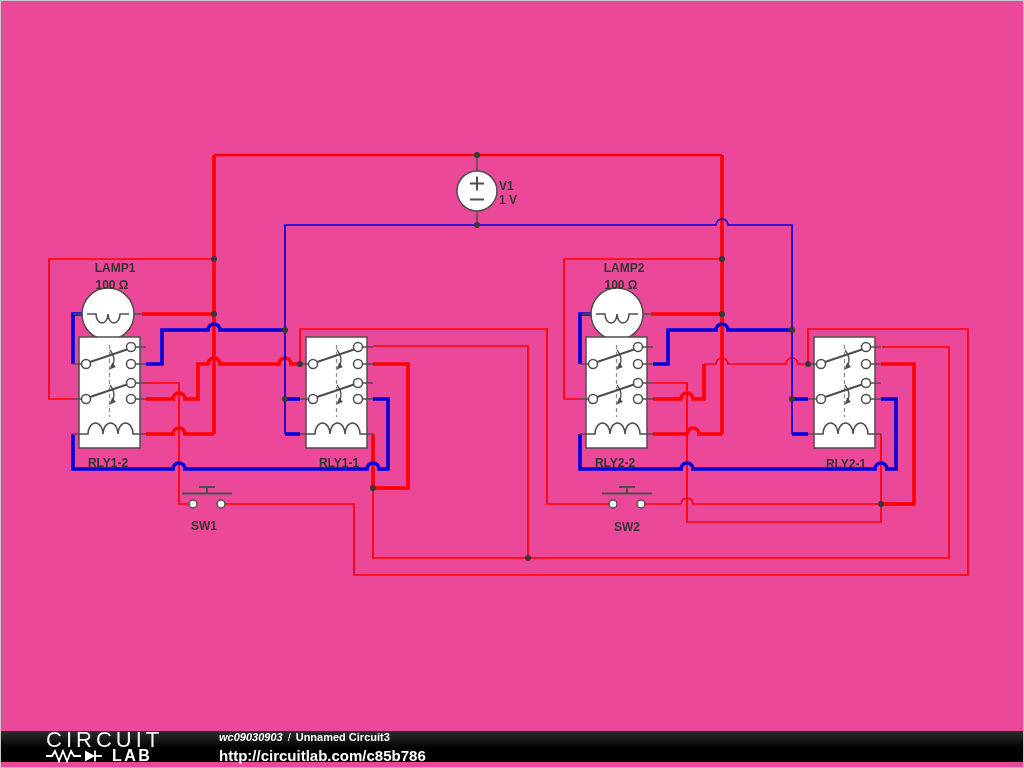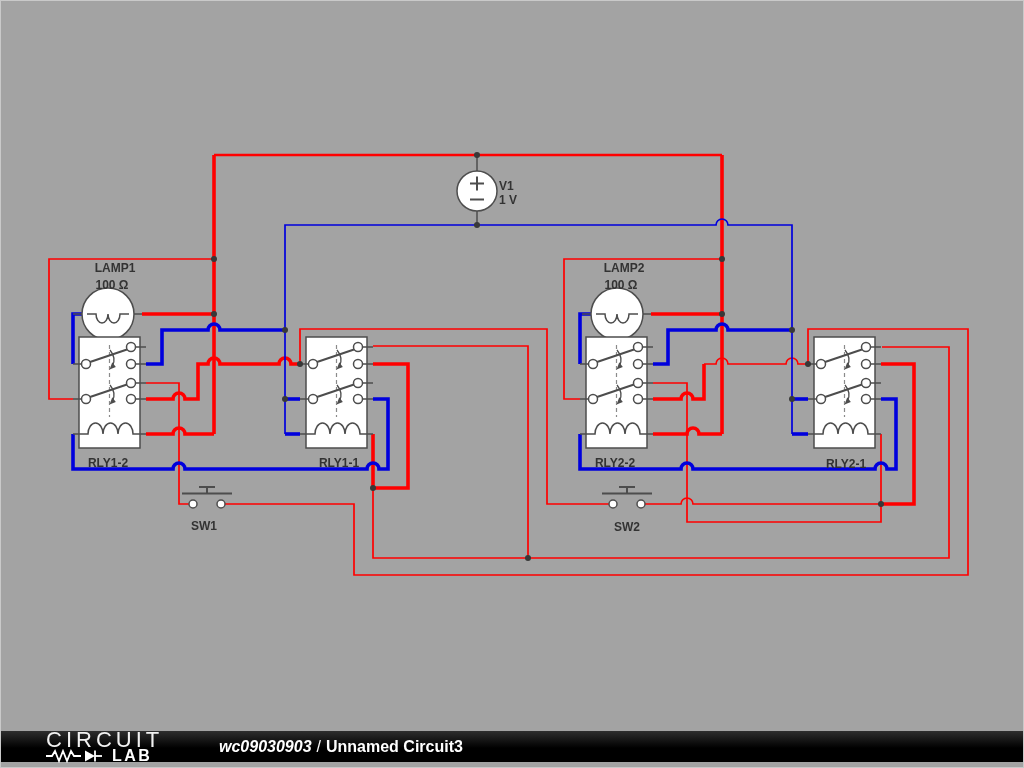--- a/index.html
+++ b/index.html
@@ -1,28 +1,28 @@
 <!DOCTYPE html>
 <html><head>
 <meta charset="utf-8">
 <style>
   html,body{margin:0;padding:0;background:#fff;}
-  .page{position:relative;width:1024px;height:768px;background:#a3a3a3;
+  .page{position:relative;width:1024px;height:768px;background:#ec4899;
         border:1px solid #c9c9c9;box-sizing:border-box;overflow:hidden;
         font-family:"Liberation Sans",sans-serif;}
   svg text{font-family:"Liberation Sans","DejaVu Sans",sans-serif;font-weight:700;fill:#333;}
   .lbl{font-size:12px;}
   .footer{position:absolute;left:0;top:730px;width:1024px;height:31px;
           background:linear-gradient(#2e2e2e,#000 55%);display:flex;align-items:center;}
   .logo{margin-left:45px;width:131px;flex:0 0 auto;}
   .logo-top{font-size:22px;line-height:20px;color:#f2f2f2;letter-spacing:4px;font-weight:400;}
   .logo-bottom{display:flex;align-items:center;margin-top:-1px;}
   .logo-lab{font-weight:700;font-size:16px;letter-spacing:2.5px;color:#fff;line-height:14px;}
   .meta{margin-left:42px;color:#fff;}
-  .meta-line1{font-size:16px;line-height:17px;}
+  .meta-line1{font-size:11px;line-height:17px;}
   .ws{font-style:italic;font-weight:600;margin-right:5px;}
   .sep{margin-right:5px;font-weight:400;}
   .ttl{font-weight:700;}
   .meta-line2{font-size:15px;font-weight:700;line-height:17px;margin-top:1px;}
 </style>
 </head>
 <body>
 
 <div class="page">
 
@@ -204,16 +204,17 @@
         <line x1="49" y1="1.5" x2="49" y2="12.5" stroke="#ffffff" stroke-width="1.8"></line>
         <line x1="49" y1="7" x2="56" y2="7" stroke="#ffffff" stroke-width="1.8"></line>
       </svg>
       <span class="logo-lab">LAB</span>
     </div>
   </div>
   <div class="meta">
     <div class="meta-line1">
       <span class="ws">wc09030903</span><span class="sep">/</span><span class="ttl">Unnamed Circuit3</span>
     </div>
+    <div class="meta-line2">http://circuitlab.com/c85b786</div>
   </div>
 </div>
 
 </div>
 
 </body></html>

